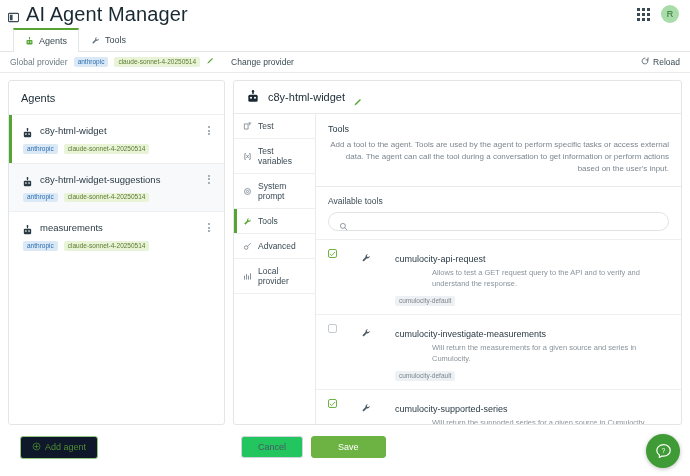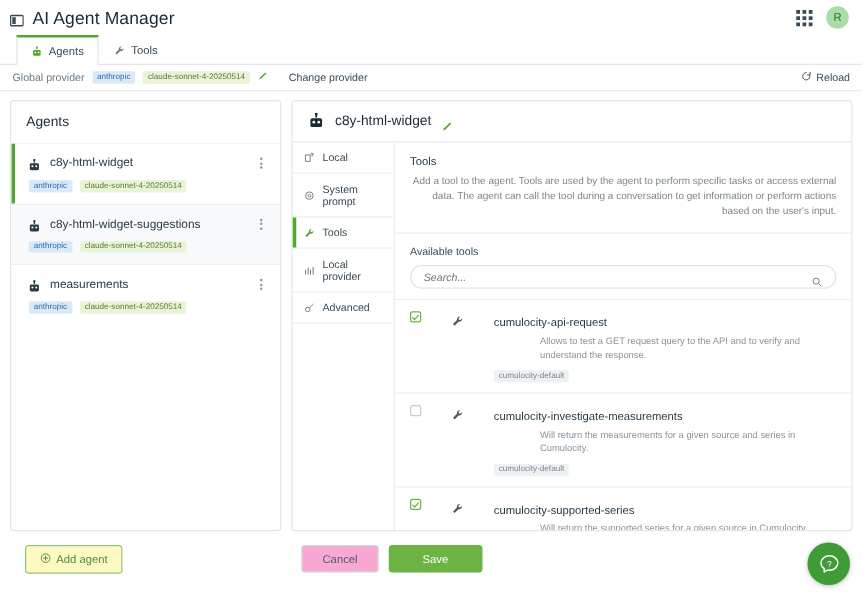--- a/index.html
+++ b/index.html
@@ -11,21 +11,21 @@
   }
   body { position: relative; }
 
   
   .app-header {
     height: 28px; display: flex; align-items: center;
     padding: 0 8px; gap: 7px; background: #fff;
   }
   .panel-toggle-icon { width: 11px; height: 11px; flex: 0 0 auto; }
   .app-title {
-    font-size: 14px; font-weight: 400; color: #1a2a34;
+    font-size: 20px; font-weight: 400; color: #1a2a34;
     letter-spacing: .1px; line-height: 1;
   }
   .header-right {
     margin-left: auto; display: flex; align-items: center; gap: 11px;
     padding-right: 3px;
   }
   .grid-icon { display: grid; grid-template-columns: repeat(3, 3px);
     grid-template-rows: repeat(3, 3px); gap: 2px; }
   .grid-icon i { background: #3a4a54; display: block; width: 3px; height: 3px; }
   .avatar {
@@ -111,25 +111,25 @@
 
   .add-agent-bar {
     height: 44px; display: flex; align-items: center; padding-left: 12px;
   }
   .btn {
     font-size: 9px; border-radius: 3px; cursor: pointer;
     display: inline-flex; align-items: center; gap: 4px;
     font-family: "Liberation Sans", sans-serif;
   }
   .btn-outline {
-    border: 1px solid #95c67d; color: #4d8c33; background: #fef9c3;
+    border: 1px solid #95c67d; color: #4d8c33; background: #0f172a;
     padding: 5px 11px;
   }
   .btn-outline-gray {
-    border: 1px solid #cfd6da; color: #4a5a64; background: #f9a8d4;
+    border: 1px solid #cfd6da; color: #4a5a64; background: #22c55e;
     padding: 5px 16px;
   }
   .btn-primary {
     background: #6cb344; color: #fff; border: 1px solid #6cb344;
     padding: 5px 26px;
   }
 
   
   .detail-col {
     flex: 1; display: flex; flex-direction: column;
@@ -408,21 +408,30 @@
       <div class="detail-body">
 
         <div class="side-nav">
           <div class="nav-item">
             <span class="nav-ico">
               <svg viewBox="0 0 12 12" width="9" height="9">
                 <path d="M1.8 2.6h5v6.8h-5z" fill="none" stroke="#6d7a83" stroke-width="1"></path>
                 <path d="M7.6 1.4h2.8M9 1.4v2.6" stroke="#6d7a83" stroke-width="1" stroke-linecap="round"></path>
               </svg>
             </span>
-            <span>Local</span>
+            <span>Test</span>
+          </div>
+          <div class="nav-item">
+            <span class="nav-ico">
+              <svg viewBox="0 0 12 12" width="9" height="9">
+                <path d="M3.4 2.2h-1v7.6h1M8.6 2.2h1v7.6h-1" fill="none" stroke="#6d7a83" stroke-width="1" stroke-linecap="round"></path>
+                <path d="M4.7 4.4 7.3 7.6M7.3 4.4 4.7 7.6" stroke="#6d7a83" stroke-width="1" stroke-linecap="round"></path>
+              </svg>
+            </span>
+            <span>Test variables</span>
           </div>
           <div class="nav-item">
             <span class="nav-ico">
               <svg viewBox="0 0 12 12" width="9" height="9">
                 <circle cx="6" cy="6" r="4" fill="none" stroke="#6d7a83" stroke-width="1"></circle>
                 <circle cx="6" cy="6" r="1.5" fill="none" stroke="#6d7a83" stroke-width="1"></circle>
               </svg>
             </span>
             <span>System prompt</span>
           </div>
@@ -430,46 +439,45 @@
             <span class="nav-ico">
               <svg viewBox="0 0 12 12" width="9" height="9">
                 <path d="M8.6 1.6a2.6 2.6 0 0 0-3.1 3.3L1.7 8.7l1.5 1.5 3.8-3.8a2.6 2.6 0 0 0 3.3-3.1L8.9 4.7 7.2 4.5 7 2.8z" fill="#55a532"></path>
               </svg>
             </span>
             <span>Tools</span>
           </div>
           <div class="nav-item">
             <span class="nav-ico">
               <svg viewBox="0 0 12 12" width="9" height="9">
-                <path d="M2 9.6V5.4M4.7 9.6V3.2M7.3 9.6V5.4M10 9.6V2.4" stroke="#6d7a83" stroke-width="1.1" stroke-linecap="round"></path>
-              </svg>
-            </span>
-            <span>Local provider</span>
+                <circle cx="4.2" cy="7.4" r="2.4" fill="none" stroke="#6d7a83" stroke-width="1"></circle>
+                <path d="M6.2 5.6 10 1.9" stroke="#6d7a83" stroke-width="1" stroke-linecap="round"></path>
+              </svg>
+            </span>
+            <span>Advanced</span>
           </div>
           <div class="nav-item">
             <span class="nav-ico">
               <svg viewBox="0 0 12 12" width="9" height="9">
-                <circle cx="4.2" cy="7.4" r="2.4" fill="none" stroke="#6d7a83" stroke-width="1"></circle>
-                <path d="M6.2 5.6 10 1.9" stroke="#6d7a83" stroke-width="1" stroke-linecap="round"></path>
-              </svg>
-            </span>
-            <span>Advanced</span>
+                <path d="M2 9.6V5.4M4.7 9.6V3.2M7.3 9.6V5.4M10 9.6V2.4" stroke="#6d7a83" stroke-width="1.1" stroke-linecap="round"></path>
+              </svg>
+            </span>
+            <span>Local provider</span>
           </div>
         </div>
 
         <div class="tools-pane">
           <div class="tools-intro">
             <div class="tools-heading">Tools</div>
             <div class="tools-desc">Add a tool to the agent. Tools are used by the agent to perform specific tasks or access external data. The agent can call the tool during a conversation to get information or perform actions based on the user's input.</div>
           </div>
 
           <div class="avail-wrap">
             <div class="avail-label">Available tools</div>
             <div class="search-box">
-              <input class="search-input" type="text" placeholder="Search..." style="">
               <span class="search-ico">
                 <svg viewBox="0 0 12 12" width="9" height="9">
                   <circle cx="5.2" cy="5.2" r="3.3" fill="none" stroke="#6d7a83" stroke-width="1"></circle>
                   <path d="M7.7 7.7 10.4 10.4" stroke="#6d7a83" stroke-width="1" stroke-linecap="round"></path>
                 </svg>
               </span>
             </div>
           </div>
 
           <div class="tool-list">

